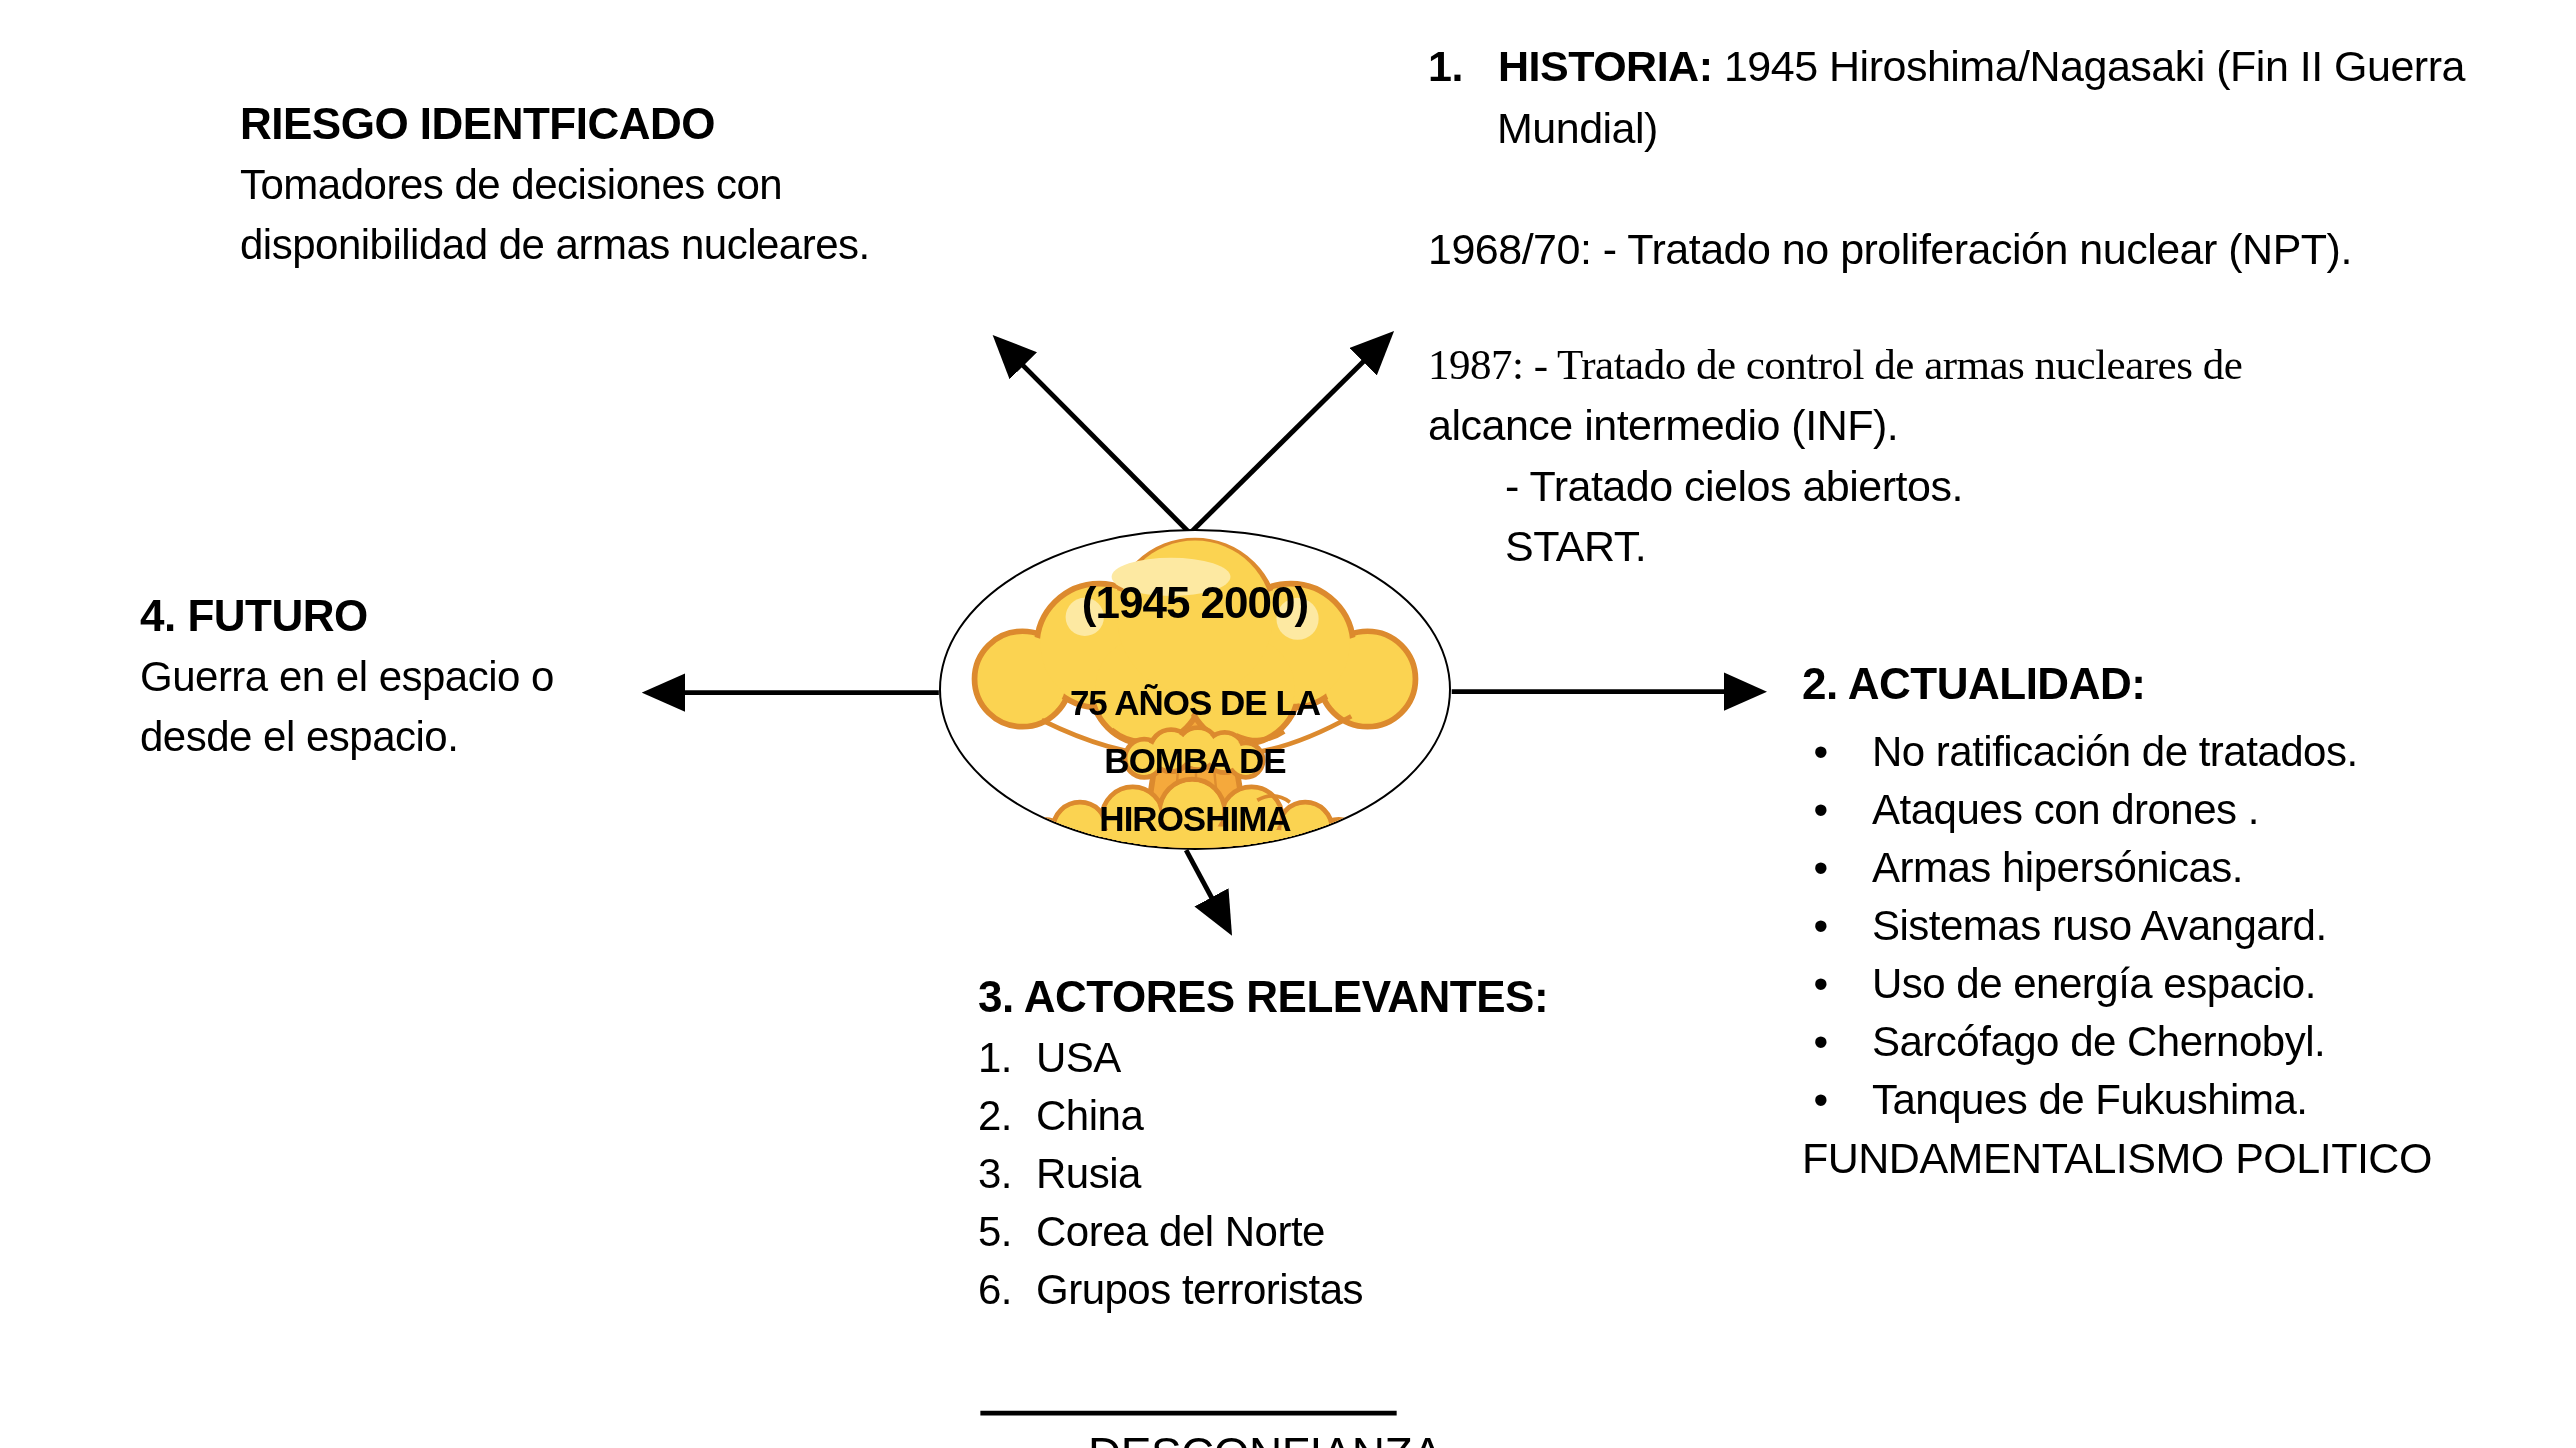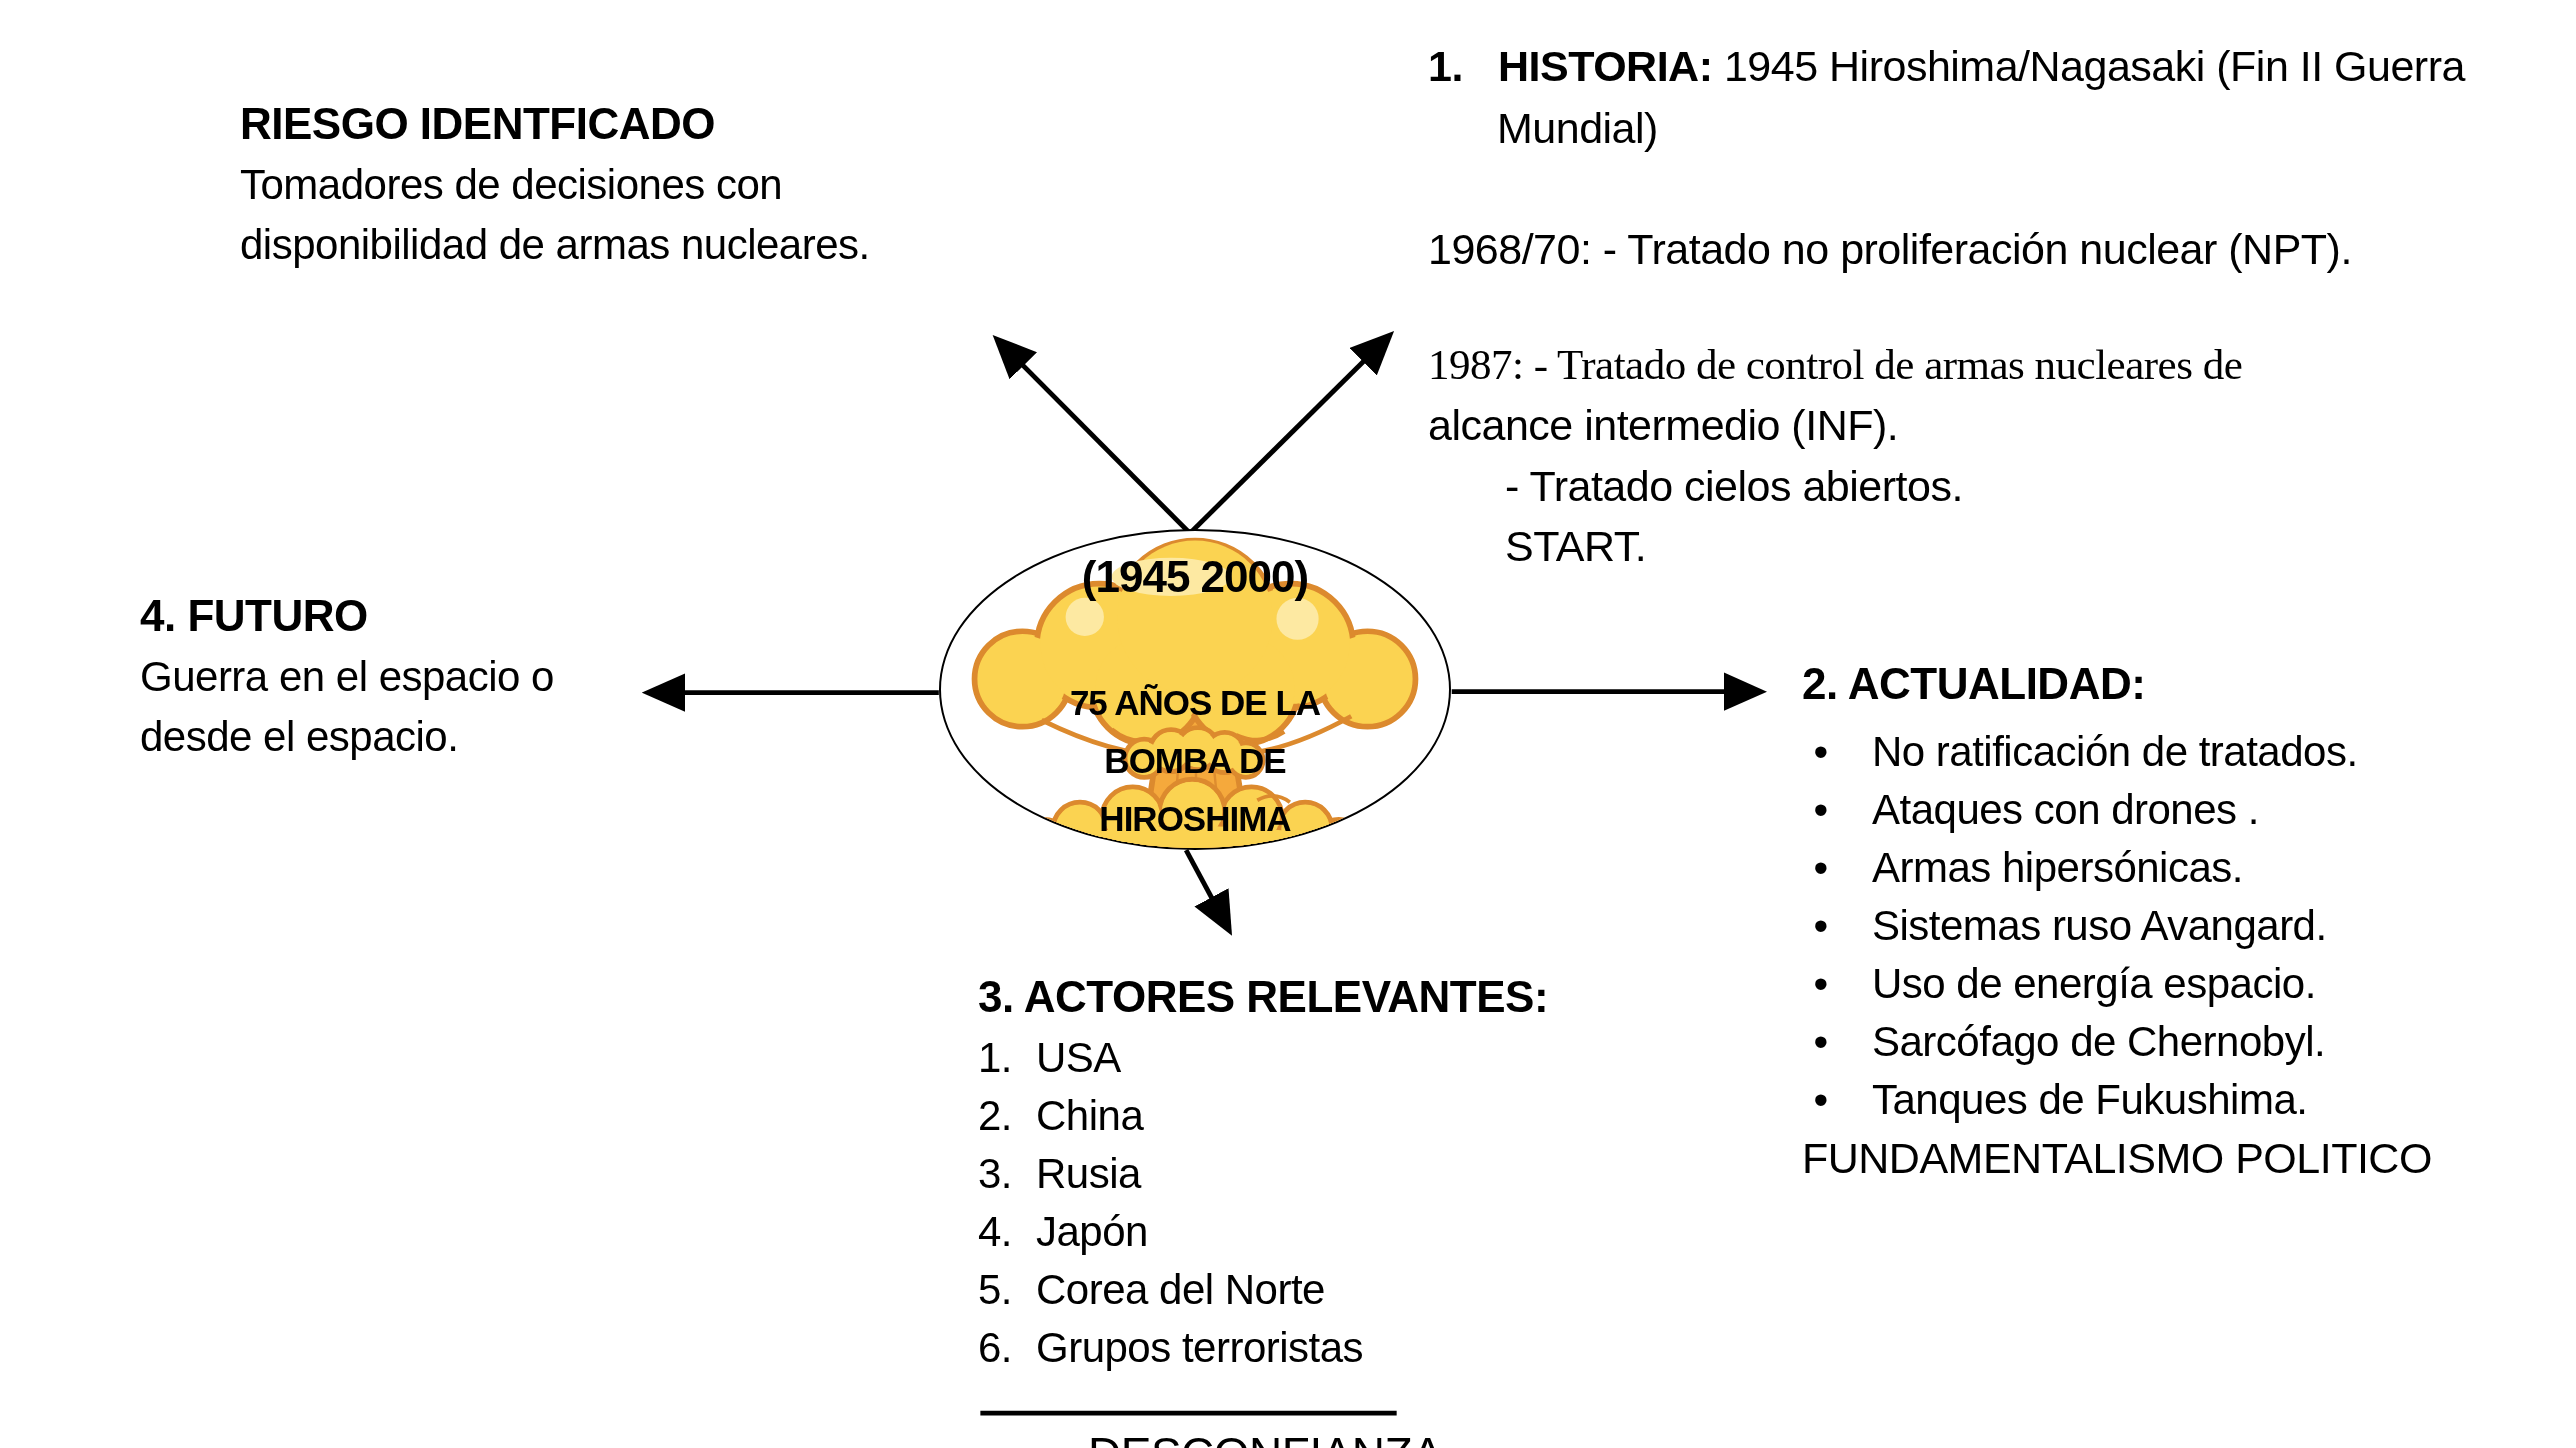--- a/index.html
+++ b/index.html
@@ -36,21 +36,21 @@
   .actores .row{font-size:42px;line-height:58px;white-space:nowrap;}
   .actores .n{display:inline-block;width:58px;}
   .actores-title{font-size:44px;line-height:60px;margin-bottom:1.9px;}
   
   .ellipse{
     left:939px;top:529px;width:512px;height:321px;
     border:2.9px solid #000;border-radius:50%;background:#fff;
     overflow:hidden;box-sizing:border-box;z-index:3;
   }
   .ellipse svg.cloud{position:absolute;left:0;top:0;width:100%;height:100%;}
-  .c-years{position:absolute;left:0;top:21px;width:100%;text-align:center;font-size:44px;font-weight:bold;letter-spacing:-1px;}
+  .c-years{position:absolute;left:0;top:47px;width:100%;text-align:center;font-size:44px;font-weight:bold;letter-spacing:-1px;}
   .c-title{position:absolute;left:0;top:143px;width:100%;text-align:center;font-size:35px;font-weight:bold;line-height:58px;letter-spacing:-1px;}
   
   .desconfianza{left:1088px;top:1427px;font-size:46px;white-space:nowrap;}
   .arrows{position:absolute;left:0;top:0;width:2576px;height:1449px;z-index:1;}
   .txt{z-index:2;}
 </style>
 </head>
 <body>
 
 <div class="canvas">
@@ -188,21 +188,20 @@
       <li>Tanques de Fukushima.</li>
     </ul>
     <div class="act-footer">FUNDAMENTALISMO POLITICO</div>
   </div>
 
   <div class="abs txt actores">
     <div class="actores-title b">3. ACTORES RELEVANTES:</div>
     <div class="row"><span class="n">1.</span><span>USA</span></div>
     <div class="row"><span class="n">2.</span><span>China</span></div>
     <div class="row"><span class="n">3.</span><span>Rusia</span></div>
-    <div class="row"><span class="n">4.</span><span>Japón</span></div>
     <div class="row"><span class="n">5.</span><span>Corea del Norte</span></div>
     <div class="row"><span class="n">6.</span><span>Grupos terroristas</span></div>
   </div>
 
   <div class="abs txt desconfianza">DESCONFIANZA</div>
 
 </div>
 
 
 </body></html>

